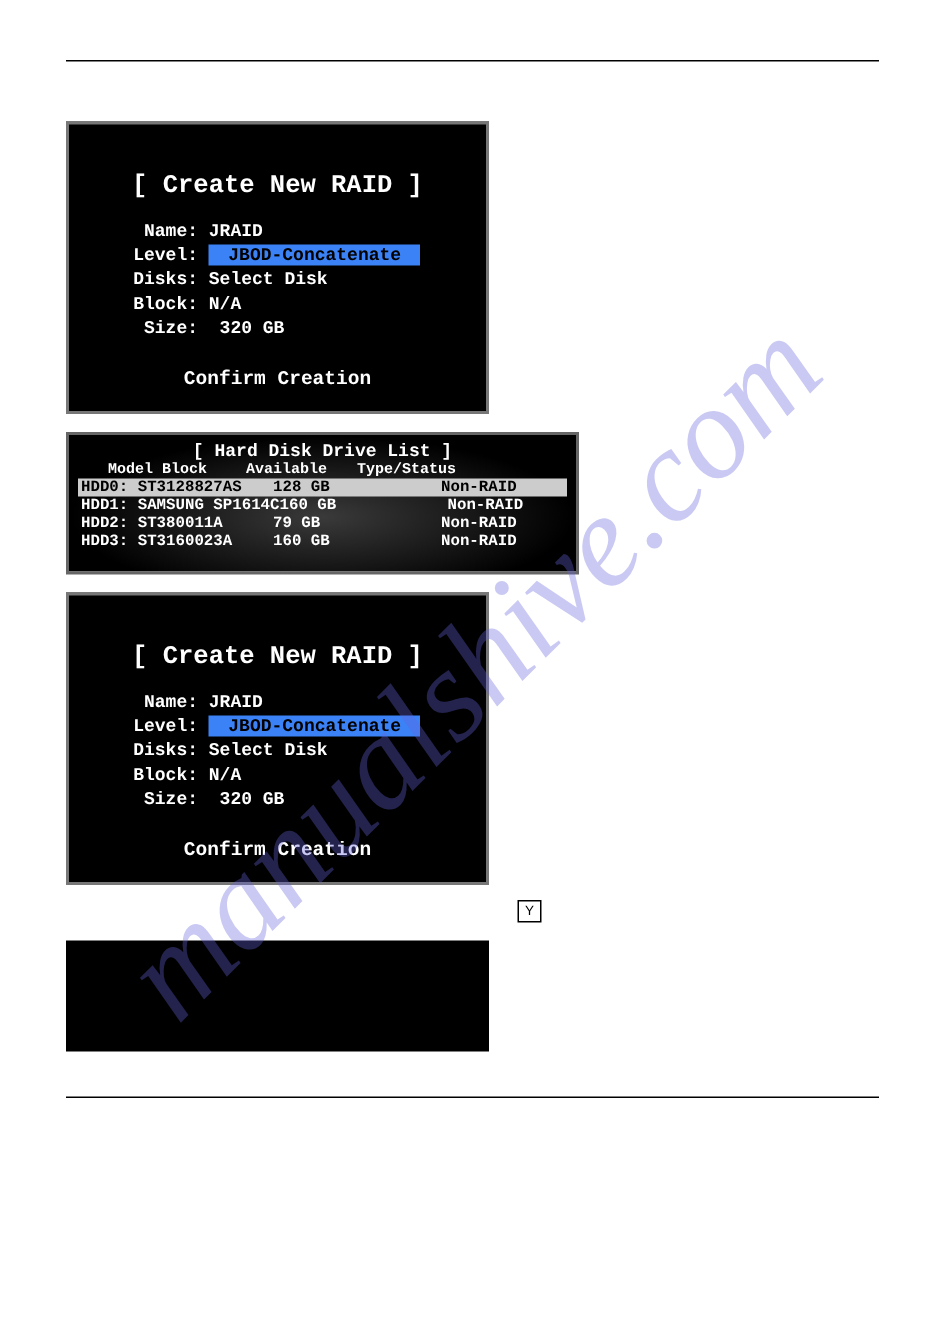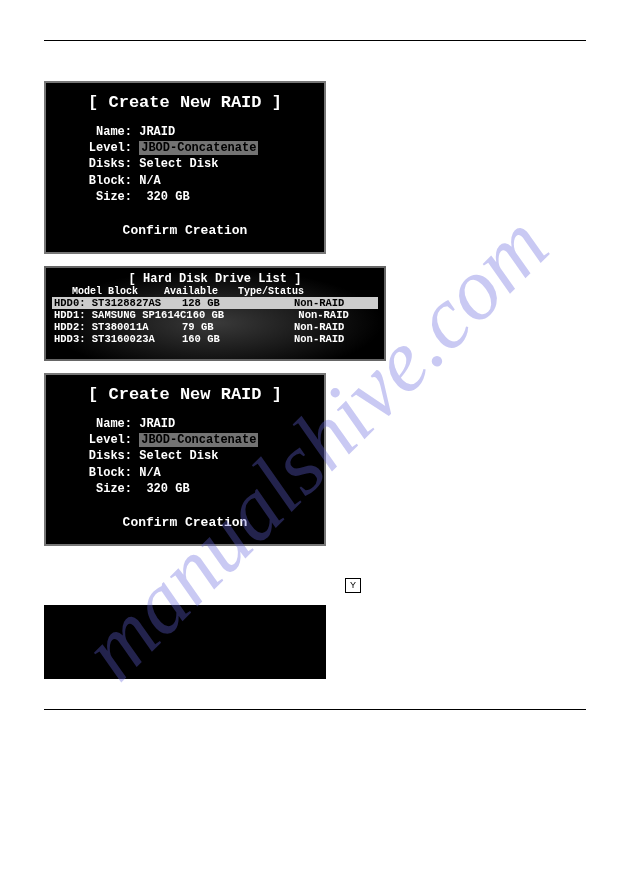--- a/index.html
+++ b/index.html
@@ -56,32 +56,33 @@
       font-family: "Courier New", monospace;
       font-weight: bold;
       padding: 10px 14px 14px 14px;
       border: 2px solid #777;
       position: relative;
     }
     .bios-title {
       font-size: 17px;
       text-align: center;
       margin-bottom: 12px;
+      margin-top: 22px;
     }
     .bios-table {
       font-size: 12px;
       line-height: 1.35;
       margin-left: 6px;
     }
     .bios-row { white-space: pre; }
     .bios-label { display: inline-block; width: 66px; text-align: right; }
     .highlight {
-      background: #737373;
+      background: #3b82f6;
       color: #000;
-      padding: 0 2px;
+      padding: 0 13px;
     }
     .confirm {
       text-align: center;
       font-size: 13px;
       margin-top: 18px;
     }
     .hdd-panel {
       width: 342px;
       background: radial-gradient(ellipse at 50% 60%, #3a3a3a 0%, #000 70%);
       color: #fff;

